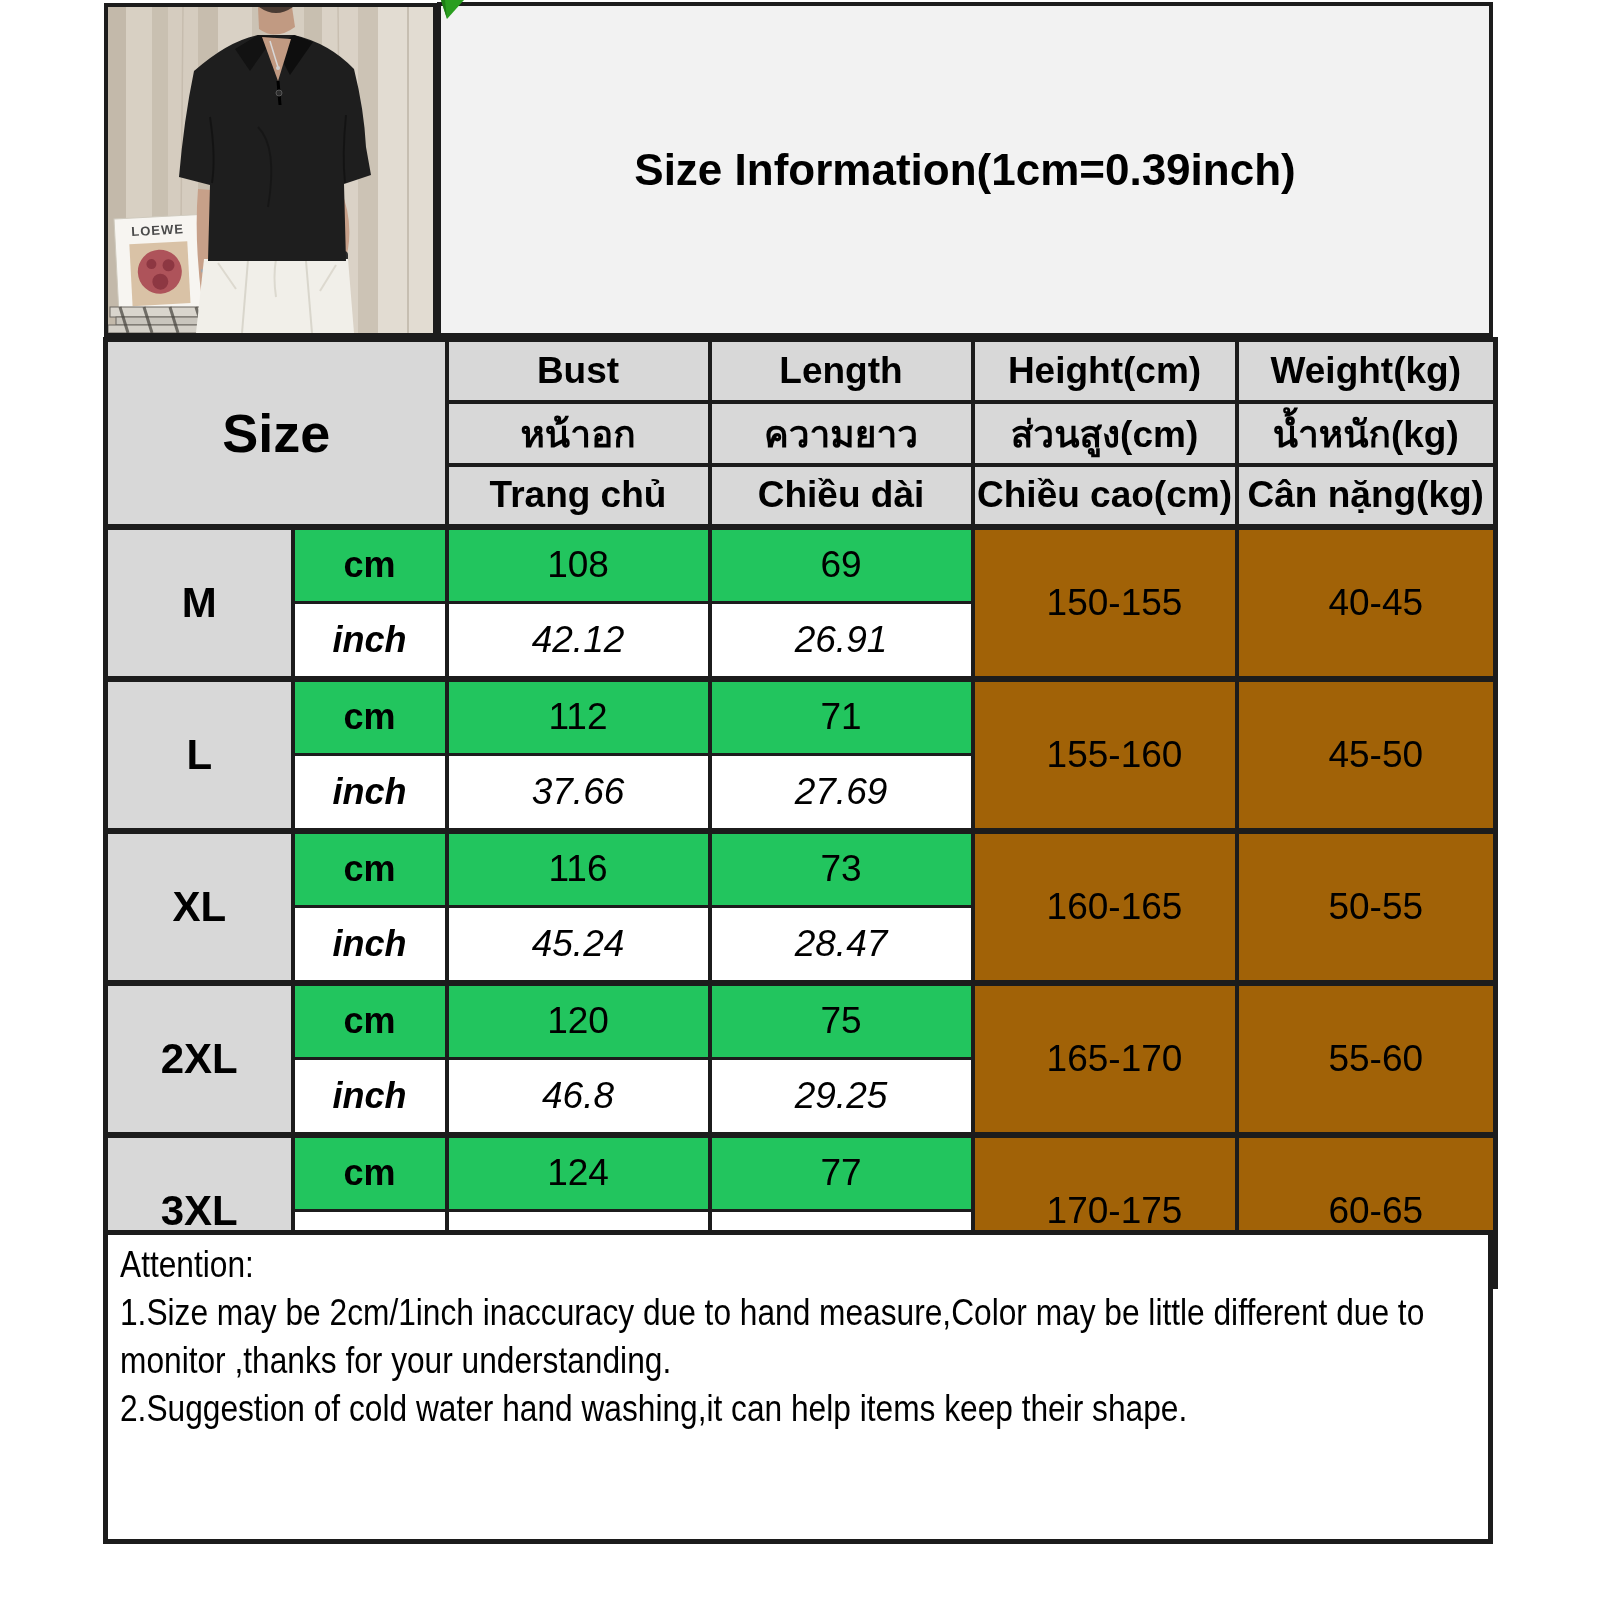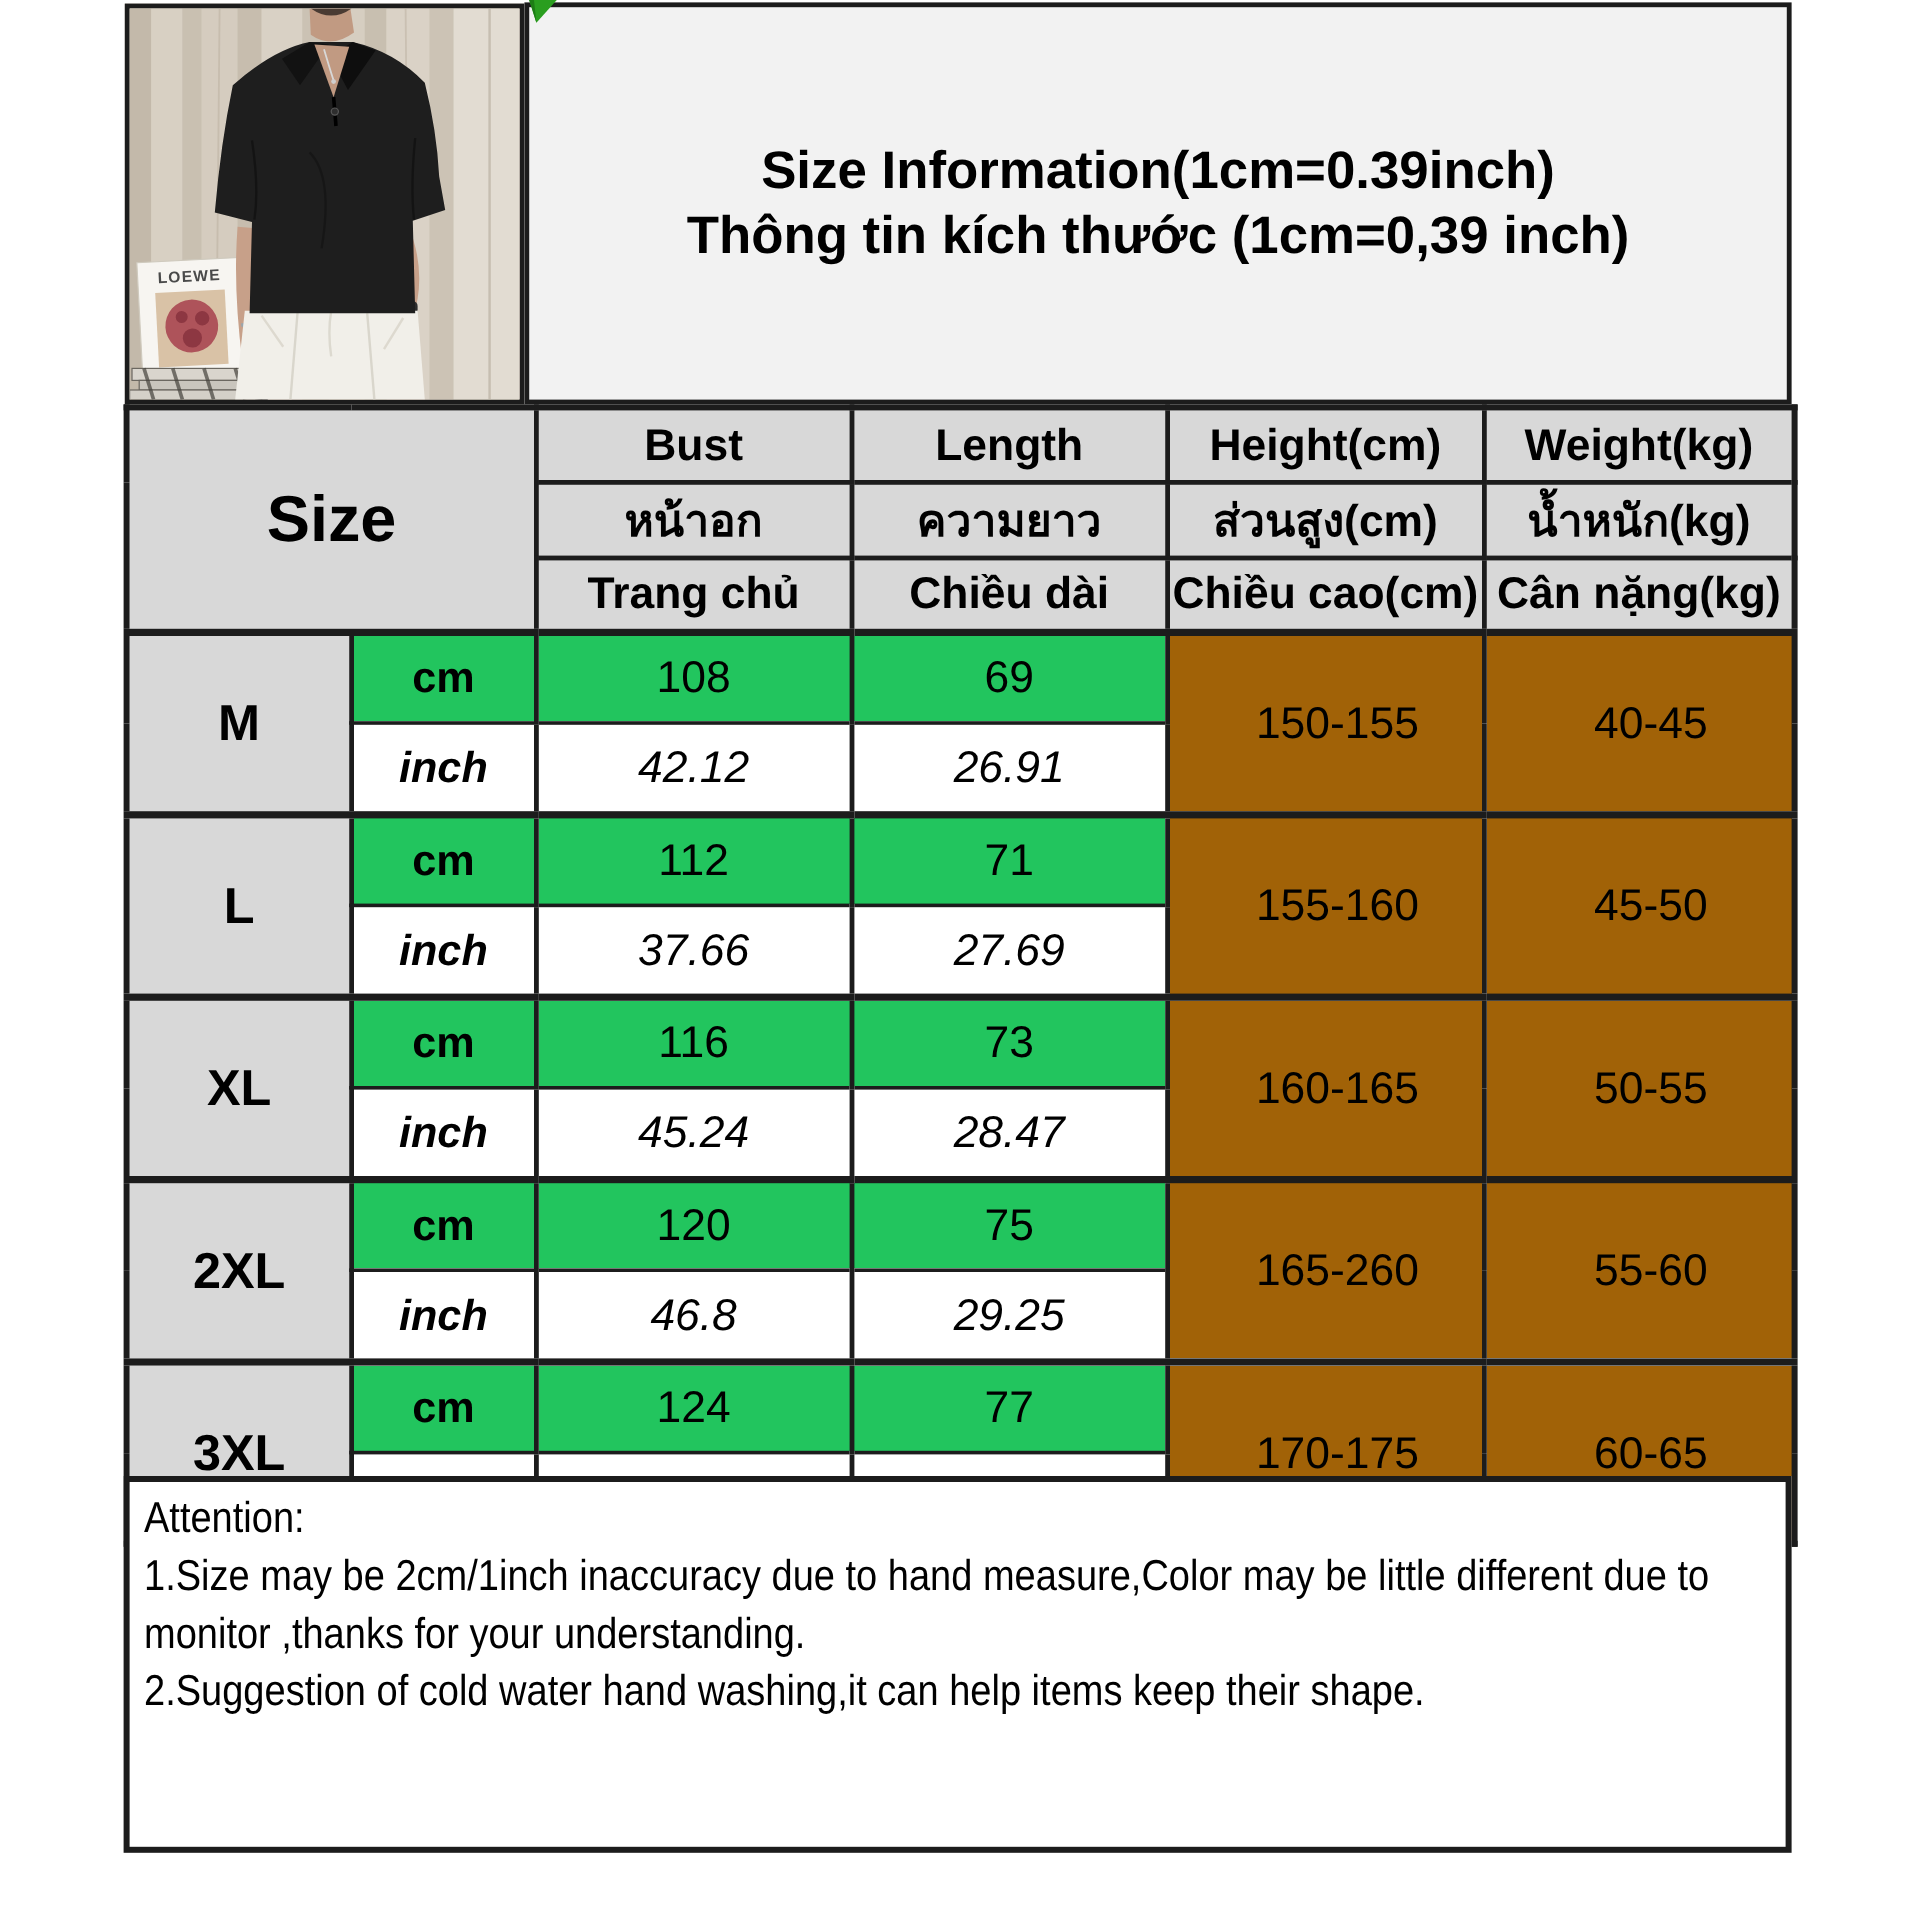--- a/index.html
+++ b/index.html
@@ -122,21 +122,20 @@
     </svg>
   </div>
 
   <svg class="ribbon" viewBox="0 0 30 20">
     <polygon points="4,0 27,0 10,19" fill="#2a9e1f"></polygon>
     <polygon points="4,0 8,0 10,19" fill="#1d7d15"></polygon>
   </svg>
 
   <div class="title-box">
     <div class="title-line-en">Size Information(1cm=0.39inch)</div>
-    <div class="title-line-vi">Thông tin kích thước (1cm=0,39 inch)</div>
   </div>
 
   <table class="size-table">
     <colgroup>
       <col style="width:187px">
         <col style="width:154px">
         <col style="width:263px">
       <col style="width:263px">
         <col style="width:264px">
         <col style="width:259px">
@@ -202,21 +201,21 @@
         <td class="unit-cell bg-inch thin-t">inch</td>
         <td class="val bg-inch thin-t">45.24</td>
         <td class="val bg-inch thin-t">28.47</td>
       </tr>
 
       <tr class="row-data block-start">
         <td class="size-cell" rowspan="2">2XL</td>
         <td class="unit-cell bg-cm thin-b">cm</td>
         <td class="val bg-cm thin-b">120</td>
         <td class="val bg-cm thin-b">75</td>
-        <td class="merge" rowspan="2">165-260</td>
+        <td class="merge" rowspan="2">165-170</td>
         <td class="merge" rowspan="2">55-60</td>
       </tr>
       <tr class="row-data">
         <td class="unit-cell bg-inch thin-t">inch</td>
         <td class="val bg-inch thin-t">46.8</td>
         <td class="val bg-inch thin-t">29.25</td>
       </tr>
 
       <tr class="row-data block-start">
         <td class="size-cell" rowspan="2">3XL</td>

